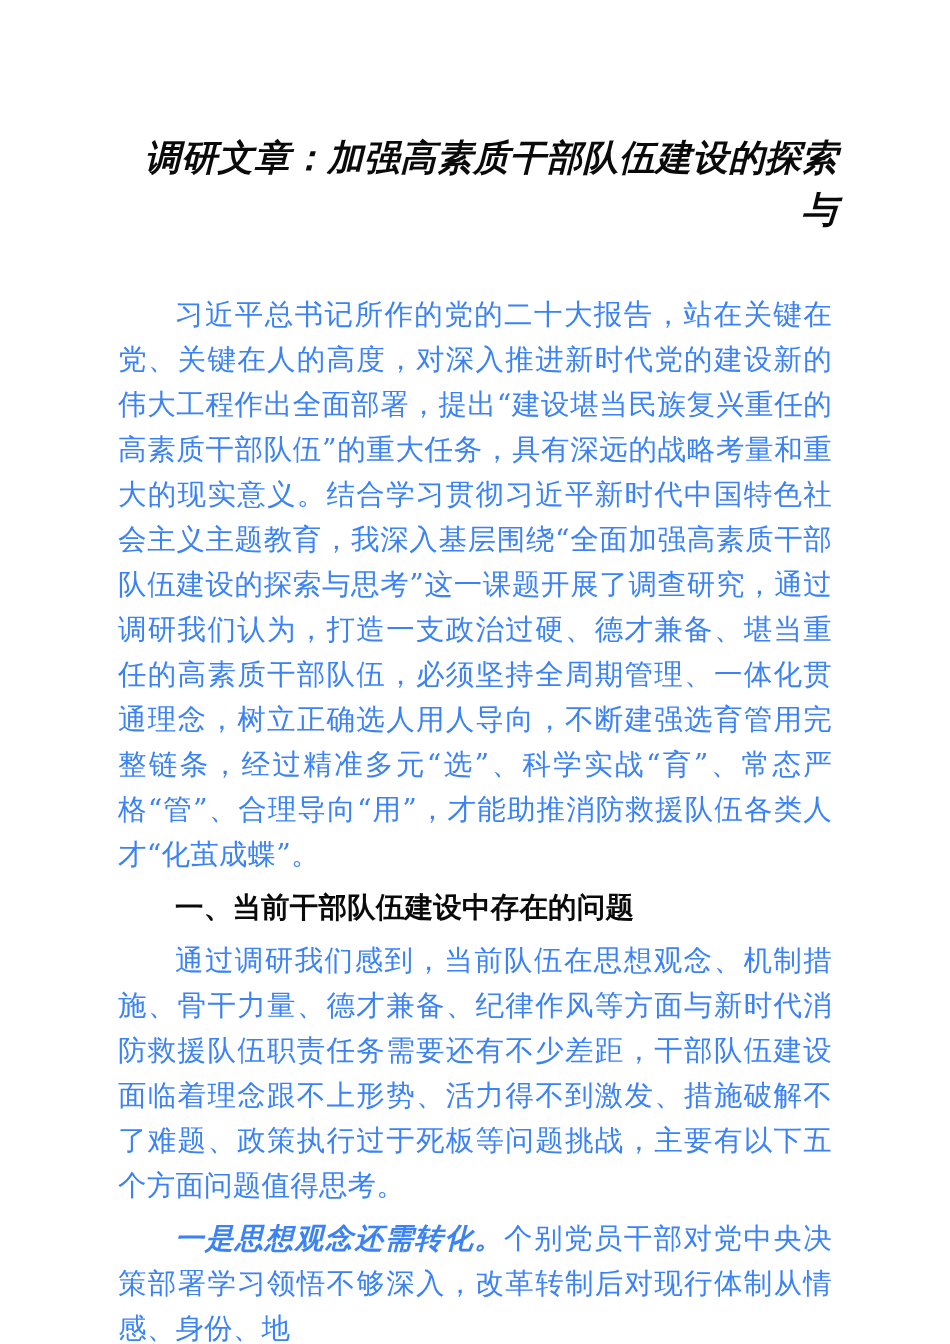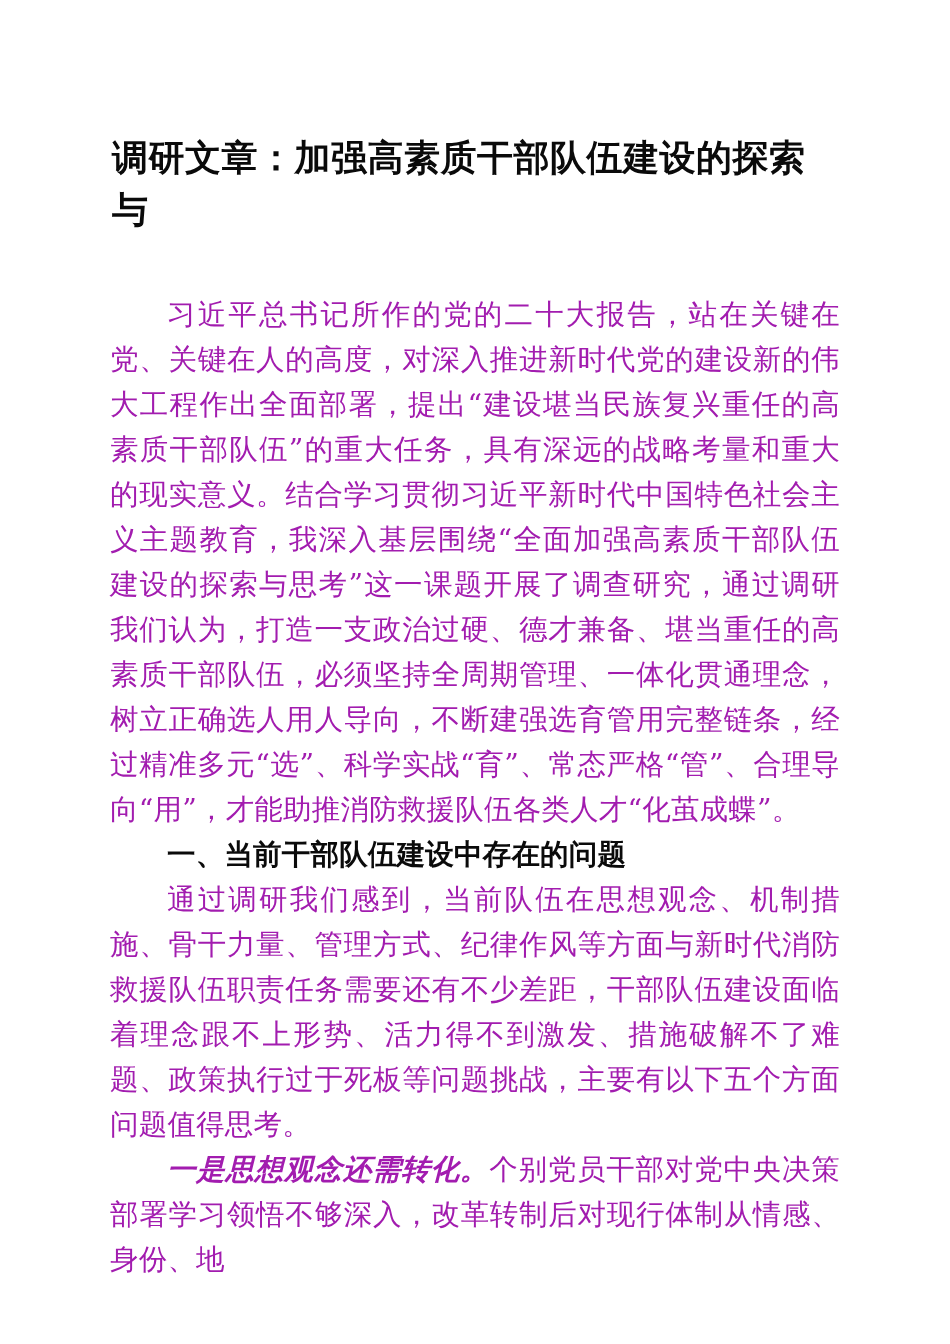--- a/index.html
+++ b/index.html
@@ -30,61 +30,62 @@
     top: 132px;
     width: 730px;
   }
 
   
   .doc-title {
     font-family: "Liberation Serif", "DejaVu Serif", serif;
     font-weight: bold;
     font-size: 36px;
     line-height: 52px;
-    text-align: left;
+    text-align: right;
     letter-spacing: 0.5px;
     margin: 0;
     padding: 0 2px;
     color: #0a0a0a;
+    font-style: italic;
   }
 
   
   .body-block {
     margin-top: 56px;
   }
 
   p.para {
     font-family: "DejaVu Serif", "Liberation Serif", serif;
     font-size: 28.5px;
     line-height: 45px;
     text-align: justify;
     text-align-last: left;
     text-justify: inter-character;
     text-indent: 57px;
-    margin: 0;
+    margin: 8px;
     padding: 0;
     letter-spacing: 0.2px;
-    color: #a21caf;
+    color: #3b82f6;
     word-break: break-all;
   }
 
   p.para .lead {
     font-weight: bold;
     font-style: italic;
   }
 
   
   h2.section-heading {
     font-family: "Liberation Sans", "DejaVu Sans", sans-serif;
     font-weight: bold;
     font-size: 28.5px;
     line-height: 45px;
     text-indent: 57px;
     text-align: left;
-    margin: 0;
+    margin: 8px;
     padding: 0;
     letter-spacing: 0.2px;
     color: #0a0a0a;
   }
 </style>
 </head>
 <body>
 
 <div class="page">
   <div class="content">
@@ -92,19 +93,19 @@
     <h1 class="doc-title">
         <span style="display: block;">调研文章：加强高素质干部队伍建设的探索与</span>
       </h1>
 
     <div class="body-block">
 
       <p class="para">习近平总书记所作的党的二十大报告，站在关键在党、关键在人的高度，对深入推进新时代党的建设新的伟大工程作出全面部署，提出“建设堪当民族复兴重任的高素质干部队伍”的重大任务，具有深远的战略考量和重大的现实意义。结合学习贯彻习近平新时代中国特色社会主义主题教育，我深入基层围绕“全面加强高素质干部队伍建设的探索与思考”这一课题开展了调查研究，通过调研我们认为，打造一支政治过硬、德才兼备、堪当重任的高素质干部队伍，必须坚持全周期管理、一体化贯通理念，树立正确选人用人导向，不断建强选育管用完整链条，经过精准多元“选”、科学实战“育”、常态严格“管”、合理导向“用”，才能助推消防救援队伍各类人才“化茧成蝶”。</p>
 
       <h2 class="section-heading">一、当前干部队伍建设中存在的问题</h2>
 
-      <p class="para">通过调研我们感到，当前队伍在思想观念、机制措施、骨干力量、管理方式、纪律作风等方面与新时代消防救援队伍职责任务需要还有不少差距，干部队伍建设面临着理念跟不上形势、活力得不到激发、措施破解不了难题、政策执行过于死板等问题挑战，主要有以下五个方面问题值得思考。</p>
+      <p class="para">通过调研我们感到，当前队伍在思想观念、机制措施、骨干力量、德才兼备、纪律作风等方面与新时代消防救援队伍职责任务需要还有不少差距，干部队伍建设面临着理念跟不上形势、活力得不到激发、措施破解不了难题、政策执行过于死板等问题挑战，主要有以下五个方面问题值得思考。</p>
 
       <p class="para"><span class="lead">一是思想观念还需转化。</span><span>个别党员干部对党中央决策部署学习领悟不够深入，改革转制后对现行体制从情感、身份、地</span></p>
 
     </div>
   </div>
 </div>
 
 </body></html>

